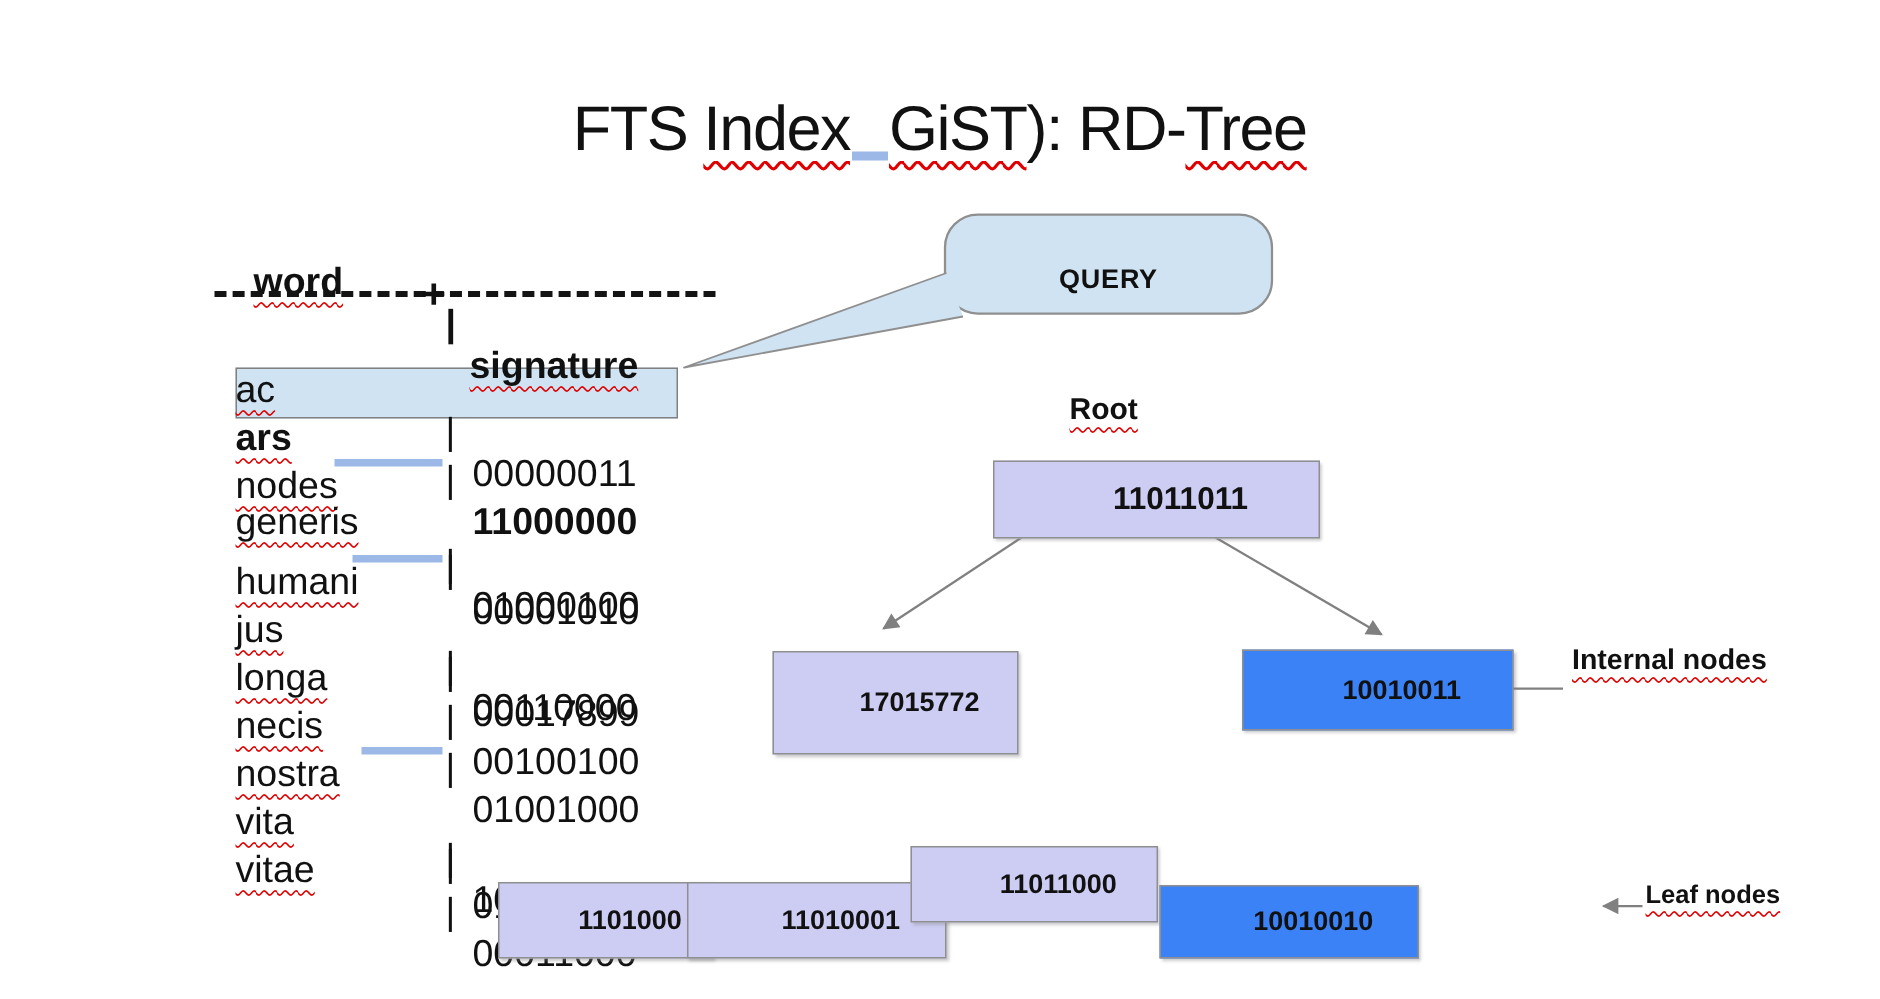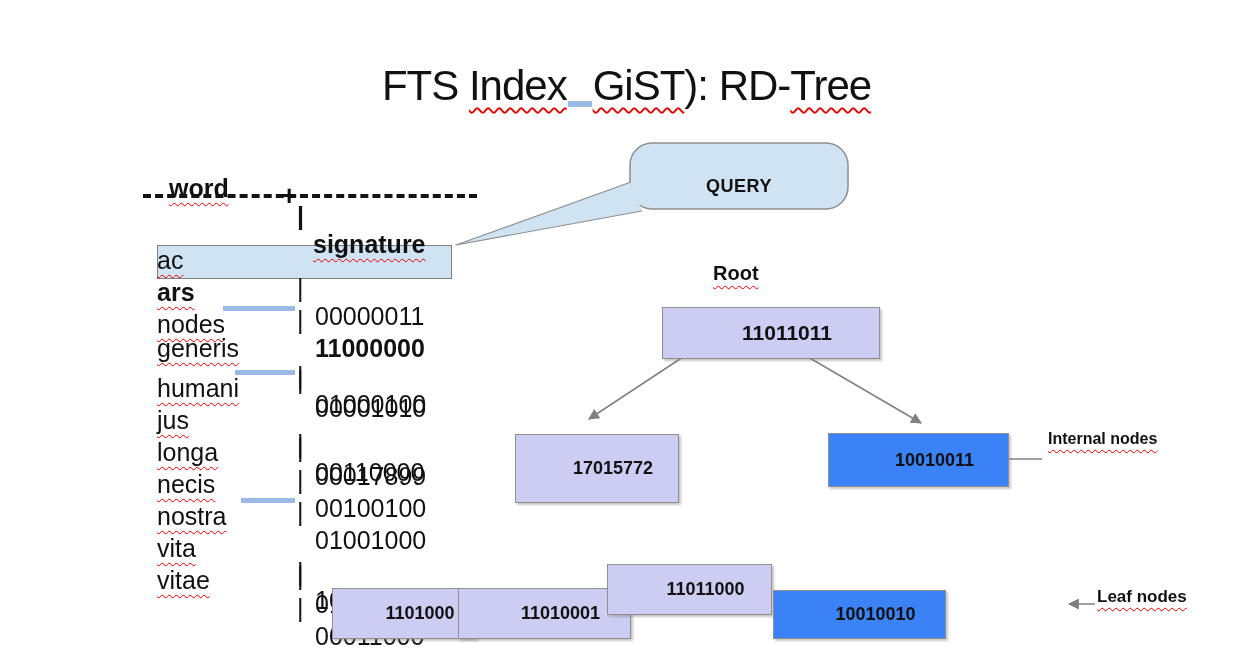--- a/index.html
+++ b/index.html
@@ -147,21 +147,21 @@
     <span class="s">00011000</span>
   </div>
 
   <div class="query-label">QUERY</div>
 
   <div class="lbl sq" style="left:713px;top:262px;font-size:20px">Root</div>
   <div class="node lav" style="left:662px;top:307px;width:184px;height:50px;font-size:21px">11011011</div>
 
   <div class="node lav" style="left:515px;top:434px;width:130px;height:67px">17015772</div>
   <div class="node yel" style="left:828px;top:433px;width:147px;height:52px">10010011</div>
-  <div class="lbl sq" style="left:1048px;top:430px;font-size:16px">Internal nodes</div>
+  <div class="lbl sq" style="left:1048px;top:430px;font-size:19px">Internal nodes</div>
 
   <div class="node lav" style="left:332px;top:588px;width:110px;height:49px">1101000</div>
   <div class="node lav" style="left:458px;top:588px;width:139px;height:49px">11010001</div>
   <div class="node lav" style="left:607px;top:564px;width:131px;height:49px">11011000</div>
   <div class="node yel" style="left:773px;top:590px;width:139px;height:47px">10010010</div>
   <div class="lbl sq" style="left:1097px;top:587px;font-size:17px">Leaf nodes</div>
 
 </div>
 
 </body></html>

